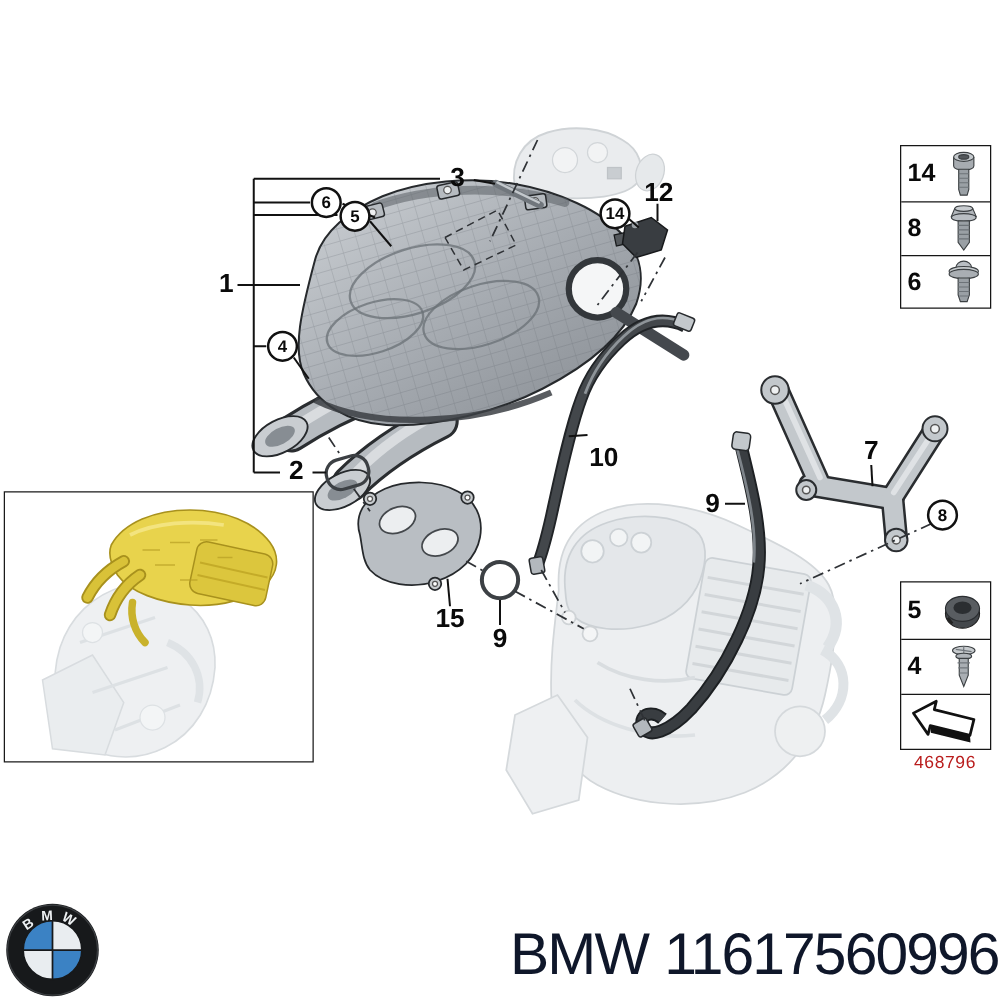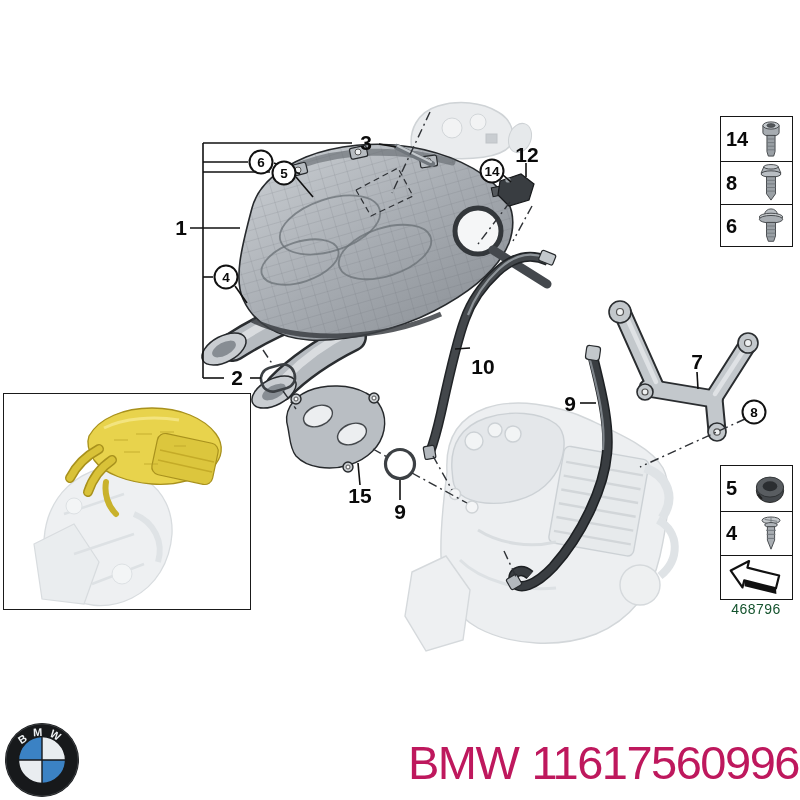--- a/index.html
+++ b/index.html
@@ -27,30 +27,30 @@
   .legend-cell{
     height:43.6px;display:flex;align-items:center;box-sizing:border-box;
     border-top:1.6px solid #161616;
   }
   #legend-bottom .legend-cell{height:44.6px;}
   .legend-cell:first-child{border-top:none;}
   .legend-num{font-weight:bold;font-size:20px;color:#0a0a0a;padding-left:5px;width:24px;line-height:1;}
   .legend-icon{margin-left:auto;margin-right:3px;display:flex;}
   #drawing-number{
     position:absolute;left:716px;top:601px;width:80px;text-align:center;
-    font-size:14px;color:#14532d;z-index:3;letter-spacing:.5px;
+    font-size:14px;color:#b91c1c;z-index:3;letter-spacing:.5px;
   }
   #inset-box{
     position:absolute;left:3px;top:393px;width:248px;height:217px;
     box-sizing:border-box;border:1.6px solid #1a1a1a;background:#fff;z-index:2;
   }
   #footer{position:absolute;left:0;top:718px;width:800px;height:82px;z-index:2;}
   #bmw-logo{position:absolute;left:4px;top:4px;}
   #footer-text{
-    position:absolute;left:408px;top:21px;font-size:47px;color:#be185d;
+    position:absolute;left:408px;top:21px;font-size:47px;color:#0f172a;
     letter-spacing:-1.5px;line-height:1;white-space:nowrap;
   }
   #footer-text .sep{display:inline-block;width:13px;}
 </style>
 </head>
 <body>
 
 <svg id="diagram-svg" width="800" height="718" viewBox="0 0 800 718">
   <defs>
     <linearGradient id="mgrad" x1="0" y1="0" x2="1" y2="1">

